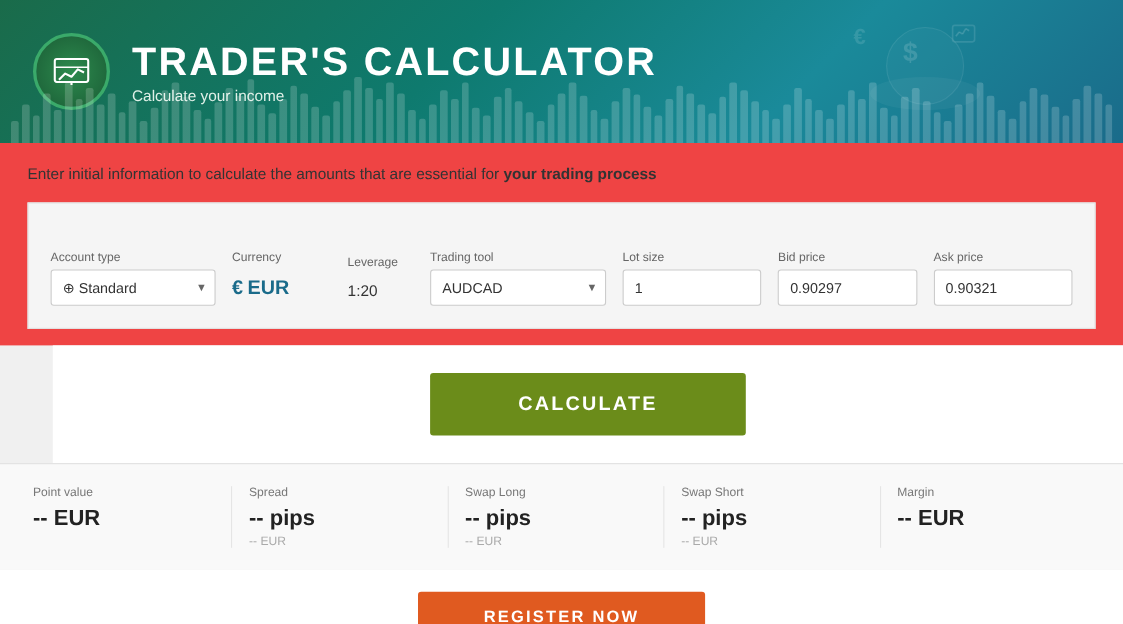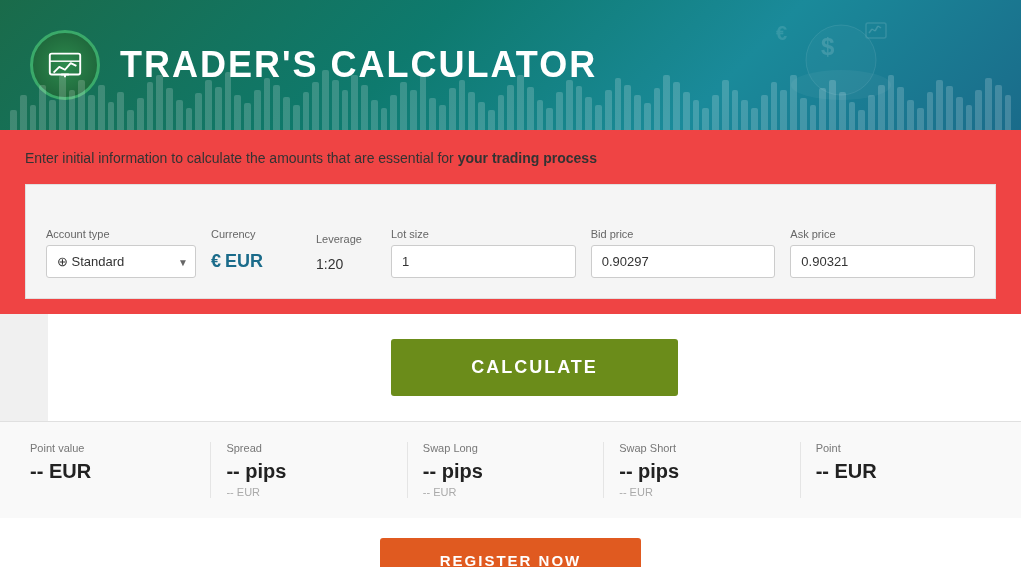--- a/index.html
+++ b/index.html
@@ -362,20 +362,21 @@
     <svg viewBox="0 0 40 40" fill="none" xmlns="http://www.w3.org/2000/svg">
       <rect x="4" y="8" width="32" height="22" rx="2" stroke="white" stroke-width="2" fill="none"></rect>
       <line x1="4" y1="16" x2="36" y2="16" stroke="white" stroke-width="1.5"></line>
       <polyline points="8,28 14,22 20,25 26,18 32,21" stroke="white" stroke-width="2" fill="none" stroke-linejoin="round"></polyline>
       <line x1="16" y1="30" x2="24" y2="30" stroke="white" stroke-width="2"></line>
       <line x1="20" y1="30" x2="20" y2="33" stroke="white" stroke-width="2"></line>
     </svg>
   </div>
   <div class="header-text">
     <h1>TRADER'S CALCULATOR</h1>
+    <p>Calculate your income</p>
   </div>
 
   <div class="header-bg-visual">
     <svg width="260" height="120" viewBox="0 0 260 120" opacity="0.6">
 
       <ellipse cx="130" cy="80" rx="50" ry="15" fill="rgba(255,255,255,0.15)"></ellipse>
       <circle cx="130" cy="55" r="35" fill="rgba(255,255,255,0.1)" stroke="rgba(255,255,255,0.3)" stroke-width="1"></circle>
 
       <text x="110" y="50" font-size="24" fill="rgba(255,255,255,0.5)" font-weight="bold">$</text>
 
@@ -415,20 +416,32 @@
           <span class="euro-sign">€</span>
           <span>EUR</span>
         </div>
       </div>
 
       <div class="form-group leverage">
         <label>Leverage</label>
         <div class="leverage-display">1:20</div>
       </div>
 
+      <div class="form-group trading-tool">
+        <label>Trading tool</label>
+        <div class="select-wrapper">
+          <select>
+            <option value="AUDCAD">AUDCAD</option>
+            <option value="EURUSD">EURUSD</option>
+            <option value="GBPUSD">GBPUSD</option>
+            <option value="USDJPY">USDJPY</option>
+            <option value="AUDUSD">AUDUSD</option>
+          </select>
+        </div>
+      </div>
 
       <div class="form-group lot-size">
         <label>Lot size</label>
         <input type="text" class="form-input" value="1" style="">
       </div>
 
       <div class="form-group bid-price">
         <label>Bid price</label>
         <input type="text" class="form-input" value="0.90297" style="">
       </div>
@@ -466,21 +479,21 @@
     <div class="result-sub">-- EUR</div>
   </div>
 
   <div class="result-item">
     <div class="result-label">Swap Short</div>
     <div class="result-value">-- pips</div>
     <div class="result-sub">-- EUR</div>
   </div>
 
   <div class="result-item">
-    <div class="result-label">Point</div>
+    <div class="result-label">Margin</div>
     <div class="result-value">-- EUR</div>
   </div>
 
 </div>
 
 <div class="register-section">
   <button class="register-btn">REGISTER NOW</button>
 </div>
 
 </body></html>

